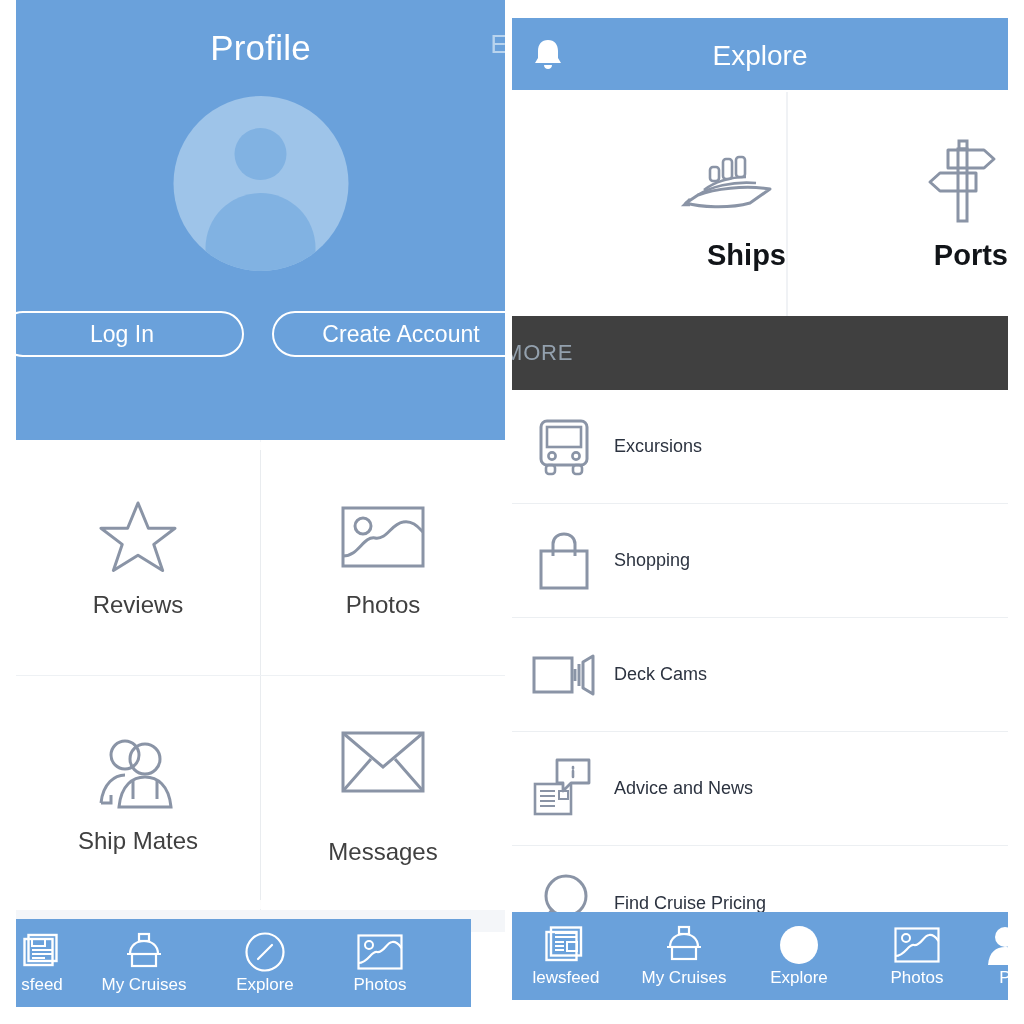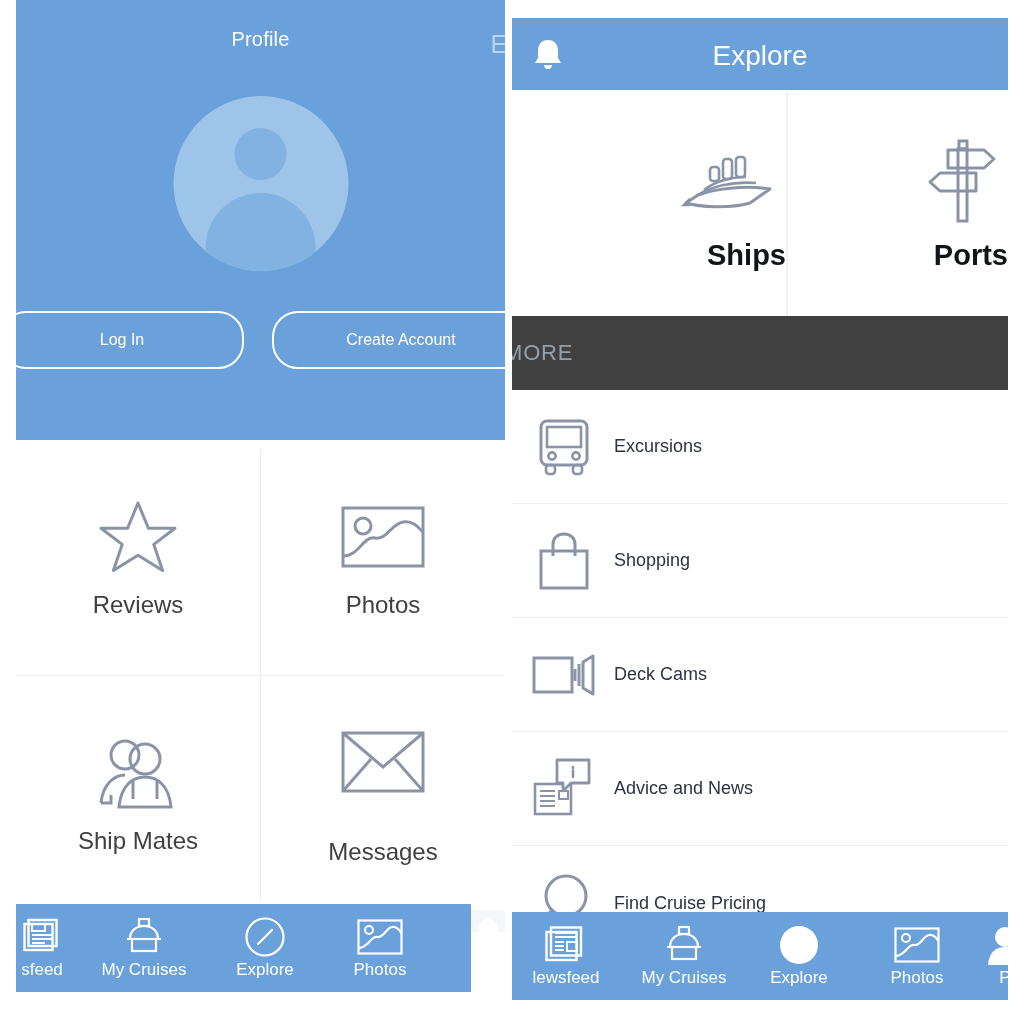--- a/index.html
+++ b/index.html
@@ -53,21 +53,21 @@
     width: 489px;
     height: 64px;
   }
   .hero-title {
     position: absolute;
     left: 0;
     top: 28px;
     width: 489px;
     text-align: center;
     color: #ffffff;
-    font-size: 20px;
+    font-size: 35px;
     letter-spacing: 0.2px;
   }
   .hero-edit {
     position: absolute;
     right: -16px;
     top: 30px;
     color: #b9d4ee;
     font-size: 25px;
   }
   .hero-left-glyph {
@@ -118,25 +118,25 @@
 
   .hero-buttons {
     position: absolute;
     left: 0;
     top: 311px;
     width: 489px;
     height: 46px;
   }
   .pill-btn {
     position: absolute;
-    height: 58px;
+    height: 46px;
     border: 2px solid #ffffff;
     border-radius: 26px;
     color: #ffffff;
-    font-size: 16px;
+    font-size: 23px;
     display: flex;
     align-items: center;
     justify-content: center;
     box-sizing: border-box;
     background: transparent;
   }
   #login-btn {
     left: -16px;
     width: 244px;
   }
@@ -225,21 +225,21 @@
   
   .tabbar {
     position: absolute;
     height: 88px;
     background: #6aa1db;
     bottom: 0px;
   }
   #profile-tabbar {
     left: -16px;
     width: 471px;
-    bottom: 32px;
+    bottom: 17px;
     text-align: center;
   }
   #explore-tabbar {
     left: 0px;
     width: 496px;
     bottom: 24px;
   }
   .tab {
     position: absolute;
     top: 0;

